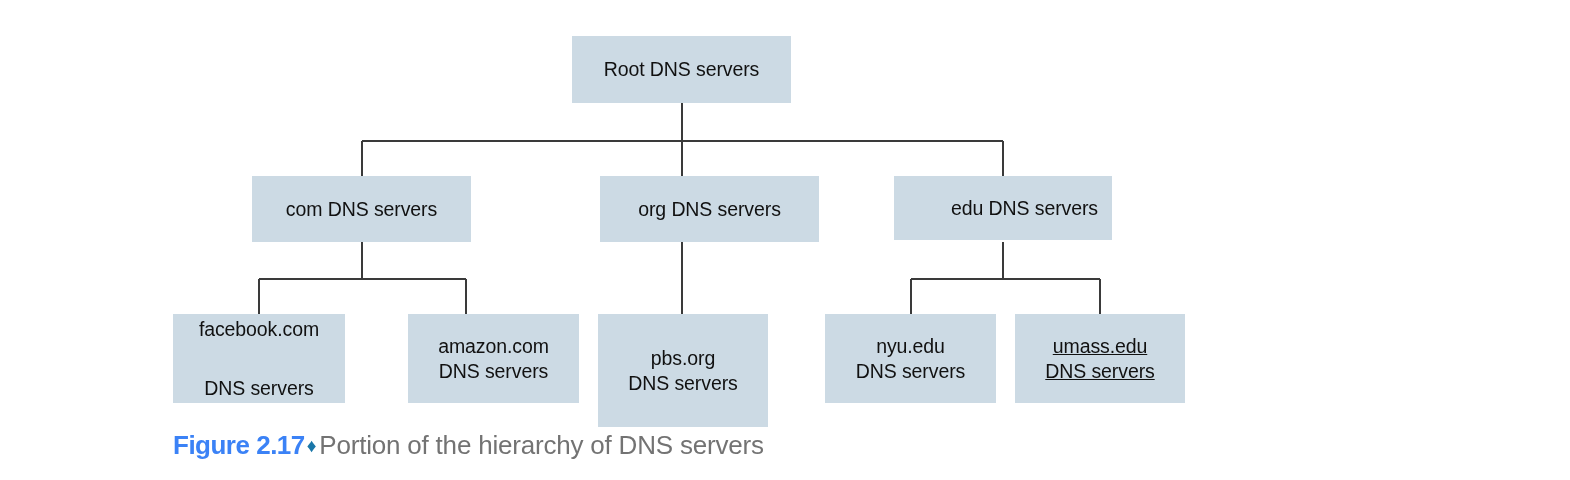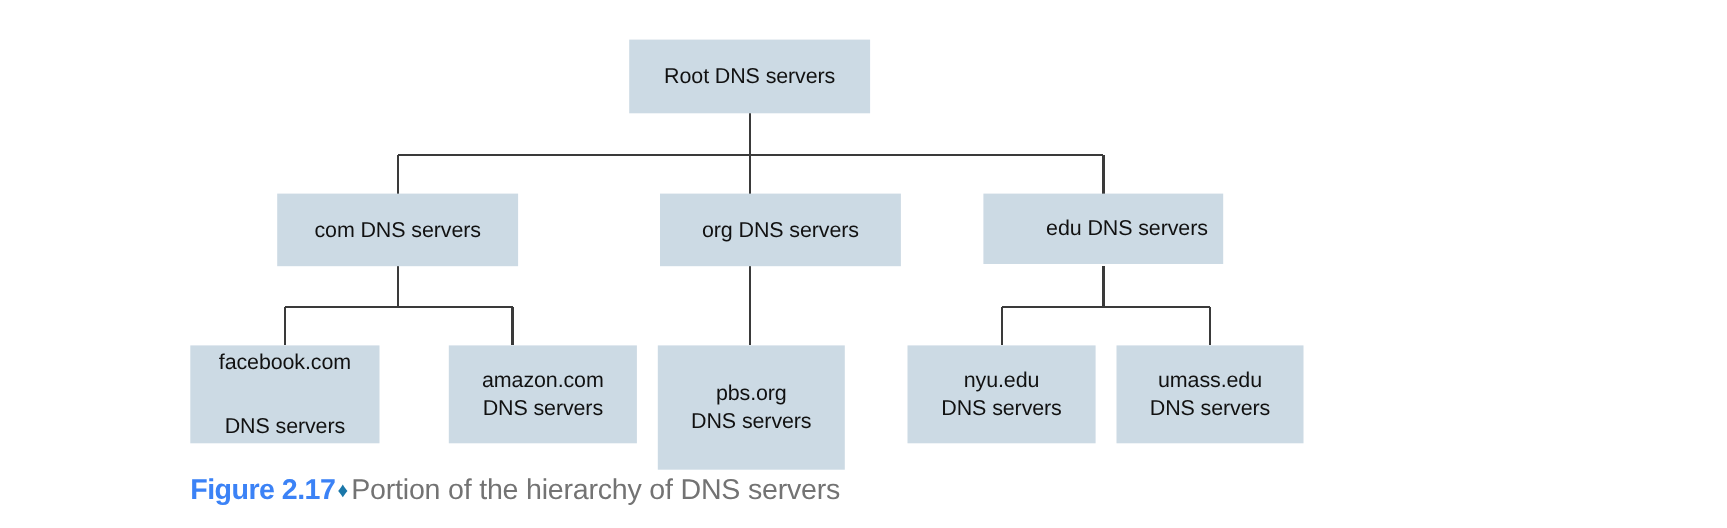--- a/index.html
+++ b/index.html
@@ -116,21 +116,21 @@
     <span class="line">DNS servers</span>
   </div>
   <div class="node-box" id="node-pbs" style="left: 598px; top: 314px; width: 170px; height: 113px;">
     <span class="line">pbs.org</span>
     <span class="line">DNS servers</span>
   </div>
   <div class="node-box" id="node-nyu" style="left: 825px; top: 314px; width: 171px; height: 89px; text-align: right;">
     <span class="line">nyu.edu</span>
     <span class="line">DNS servers</span>
   </div>
-  <div class="node-box" id="node-umass" style="left: 1015px; top: 314px; width: 170px; height: 89px;">
+  <div class="node-box" id="node-umass" style="left: 1015px; top: 314px; width: 170px; height: 89px; text-decoration: underline;">
     <span class="line">umass.edu</span>
     <span class="line">DNS servers</span>
   </div>
 
   <div class="caption">
     <span class="fig-label">Figure 2.17</span><span class="fig-diamond">♦</span><span class="fig-text">Portion of the hierarchy of DNS servers</span>
   </div>
 
 </div>
 

